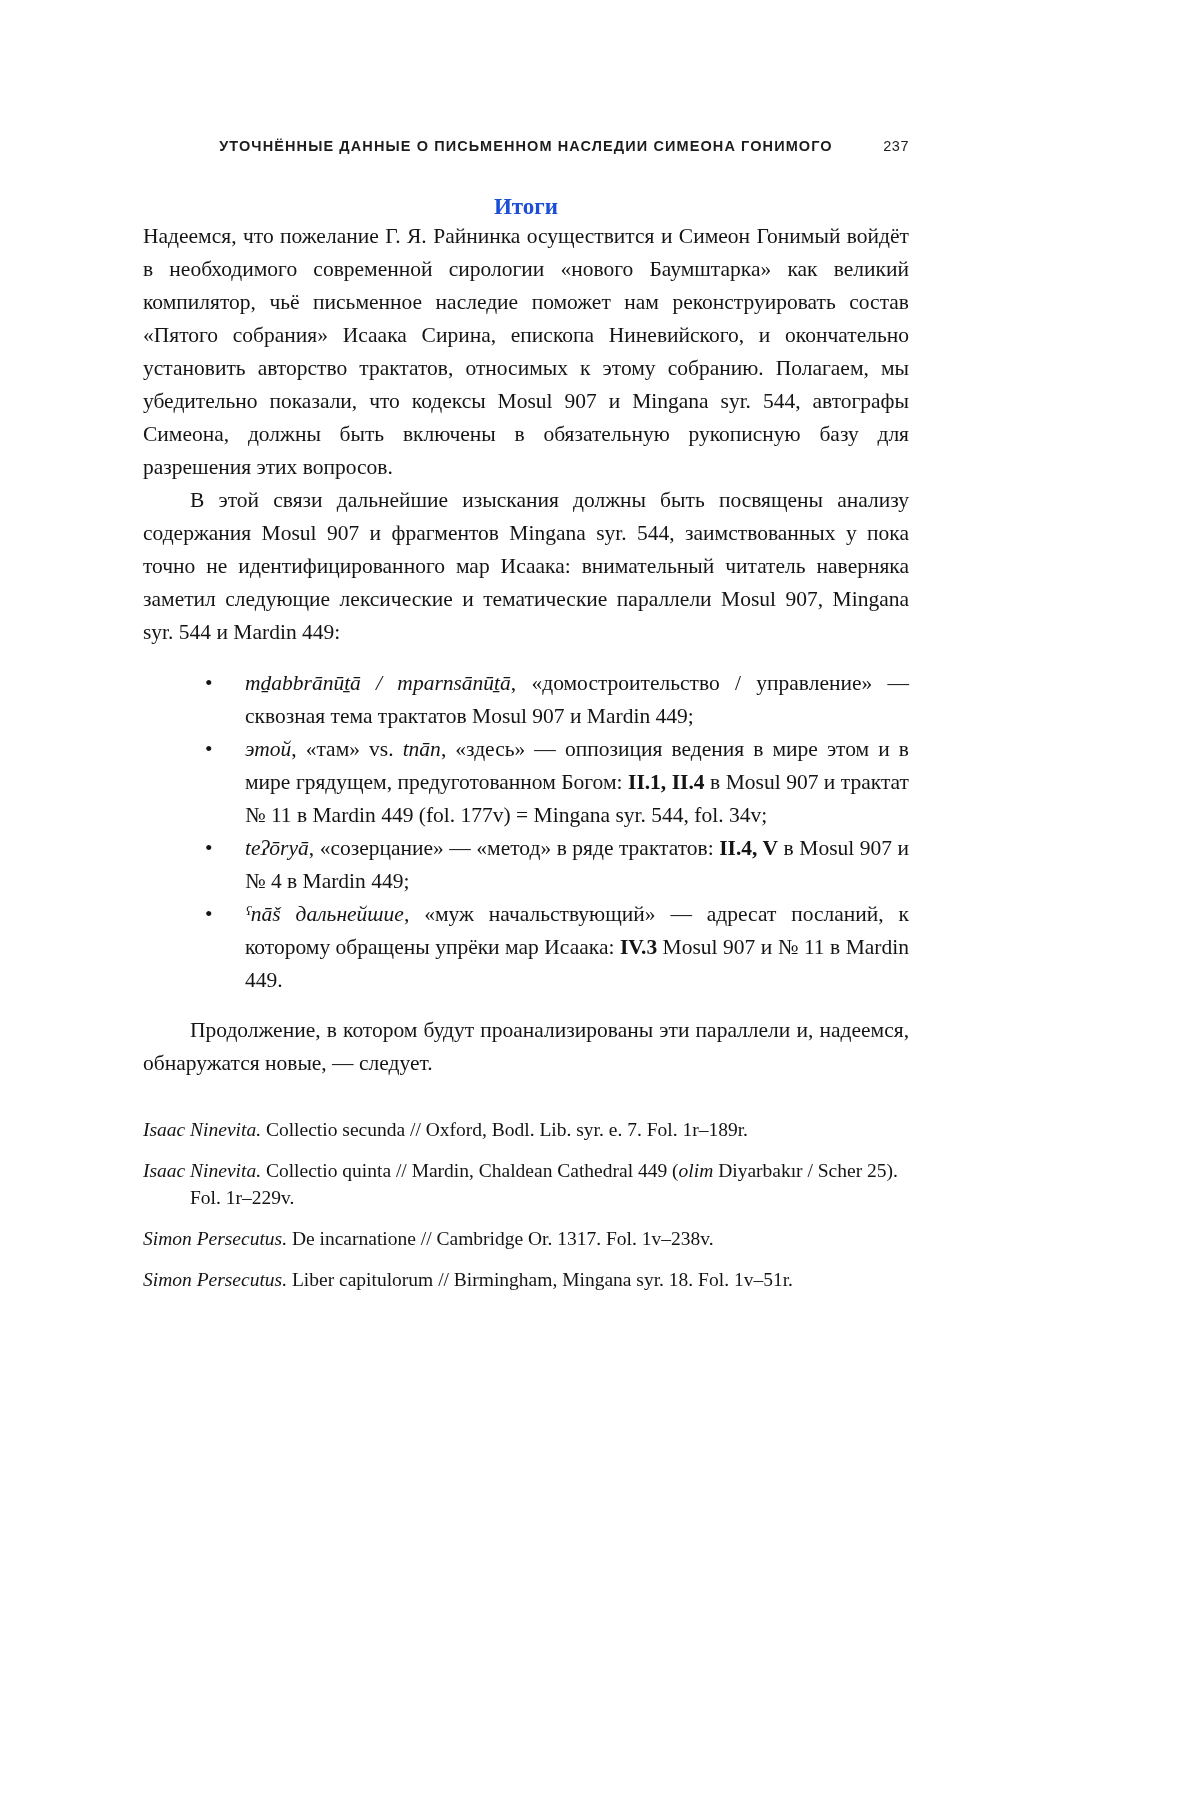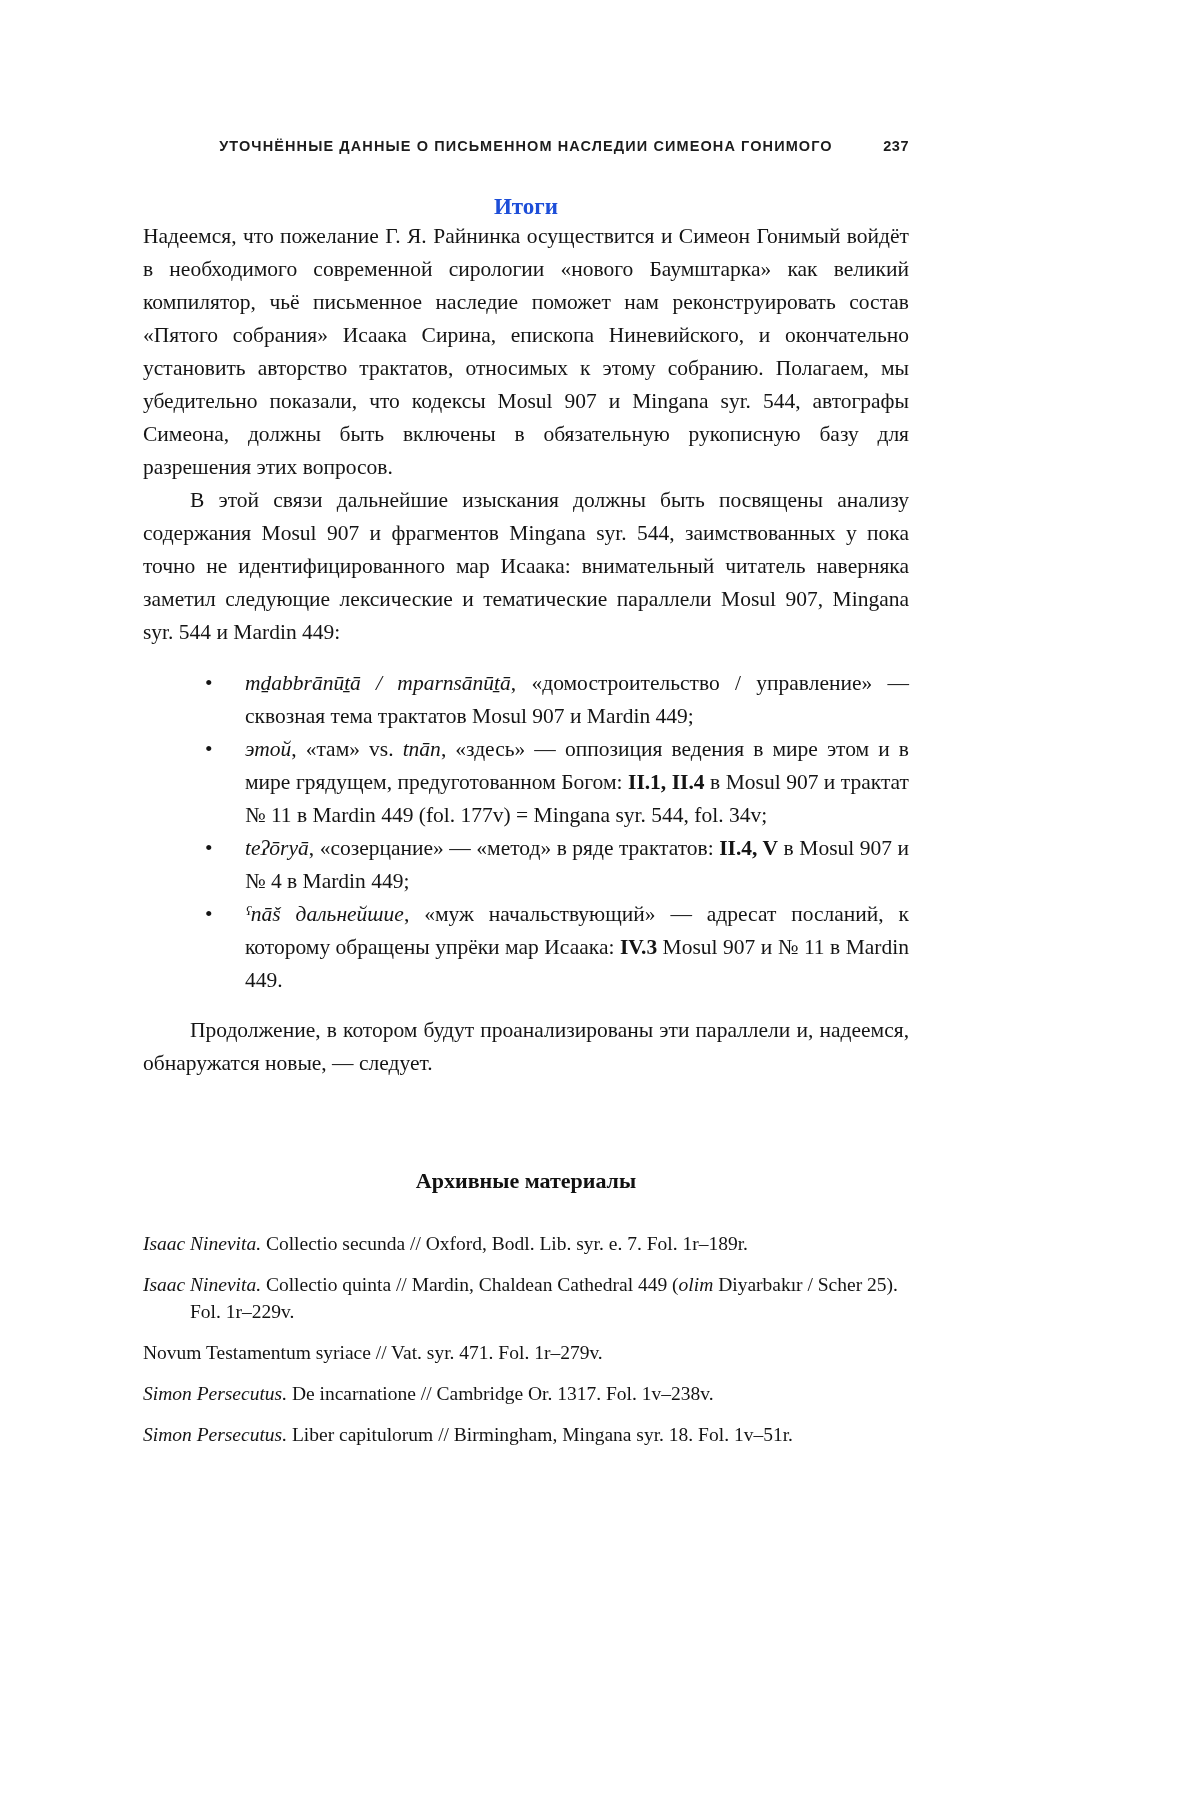--- a/index.html
+++ b/index.html
@@ -12,21 +12,21 @@
   .content{position:absolute;left:143px;top:138px;width:766px;}
 
   .running-head{
     position:relative;height:22px;
     font-family:"Liberation Sans","DejaVu Sans",sans-serif;
     font-size:14.5px;letter-spacing:1.1px;color:#1c1c1c;
     text-align:center;white-space:nowrap;font-weight:600;
   }
   .running-head .rh-title{display:inline-block;transform:scaleY(1.05);}
   .running-head .rh-num{
-    position:absolute;right:0;top:0;letter-spacing:0.5px;font-weight:700;
+    position:absolute;right:0;top:0;letter-spacing:0.5px;font-weight:400;
   }
 
   .h-results{
     margin:34px 0 0 0;text-align:center;
     font-size:23px;font-weight:bold;color:#1d4ed8;
   }
 
   .bodytext{font-size:21.5px;line-height:33px;text-align:justify;color:#141414;}
   p.para{margin:0;}
   .first-para{margin-top:27px;}
@@ -83,24 +83,22 @@
         <span><span class="it">teʔōryā</span><span>, «созерцание» — «метод» в ряде трактатов: </span><span class="bd">II.4, V</span><span> в Mosul 907 и № 4 в Mardin 449;</span></span>
       </div>
       <div class="bullet-item bodytext">
         <span class="bullet-marker">•</span>
         <span><span class="it">ˤnāš дальнейшие</span><span>, «муж начальствующий» — адресат посланий, к которому обращены упрёки мар Исаака: </span><span class="bd">IV.3</span><span> Mosul 907 и № 11 в Mardin 449.</span></span>
       </div>
     </div>
 
     <p class="para bodytext indent closing"><span>Продолжение, в котором будут проанализированы эти параллели и, надеемся, обнаружатся новые, — следует.</span></p>
 
-    <h2 class="h-archive">Архивные материалы</h2>
 
     <div class="ref-list">
       <div class="ref-item"><span class="it">Isaac Ninevita.</span><span> Collectio secunda // Oxford, Bodl. Lib. syr. e. 7. Fol. 1r–189r.</span></div>
       <div class="ref-item"><span class="it">Isaac Ninevita.</span><span> Collectio quinta // Mardin, Chaldean Cathedral 449 (</span><span class="it">olim</span><span> Diyarbakır / Scher 25). Fol. 1r–229v.</span></div>
-      <div class="ref-item"><span>Novum Testamentum syriace // Vat. syr. 471. Fol. 1r–279v.</span></div>
       <div class="ref-item"><span class="it">Simon Persecutus.</span><span> De incarnatione // Cambridge Or. 1317. Fol. 1v–238v.</span></div>
       <div class="ref-item"><span class="it">Simon Persecutus.</span><span> Liber capitulorum // Birmingham, Mingana syr. 18. Fol. 1v–51r.</span></div>
     </div>
 
   </div>
 </div>
 
 </body></html>

